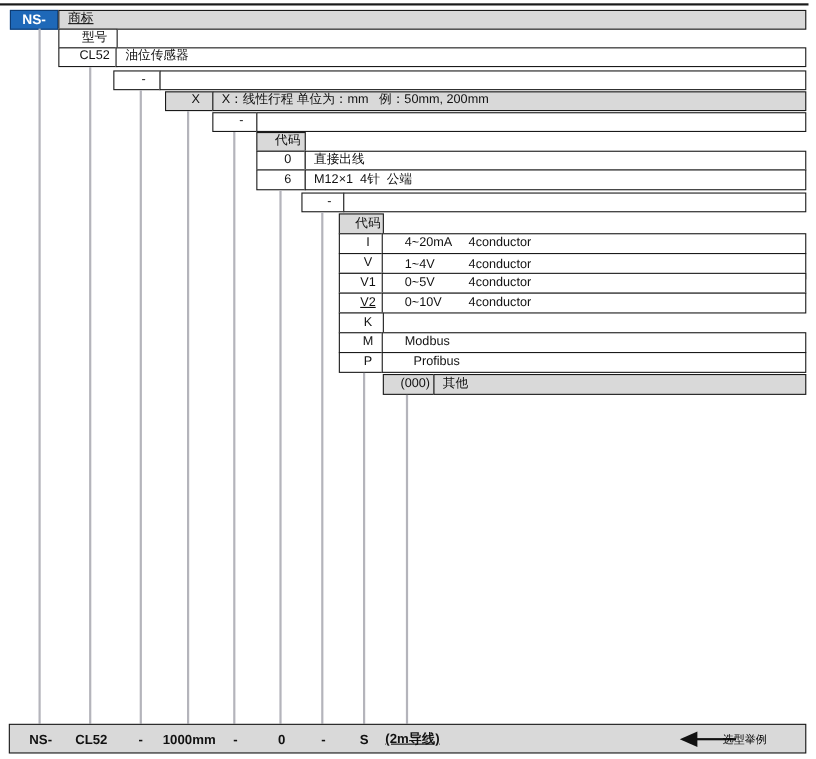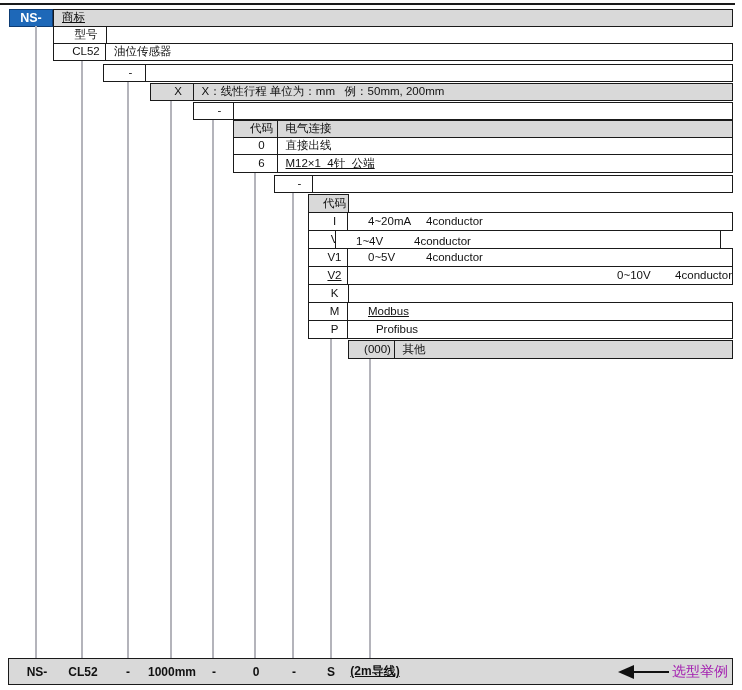--- a/index.html
+++ b/index.html
@@ -16,22 +16,22 @@
   .brand-box{position:absolute;box-sizing:border-box;border:1.5px solid #0d3c74;background:#1e68b8;
         color:#fff;font-weight:bold;font-size:12.5px;display:flex;align-items:center;justify-content:center;}
   .leader{position:absolute;width:2px;background:#b4b4bb;}
   .bar{position:absolute;left:8px;top:658px;width:725px;height:27px;box-sizing:border-box;
        border:1.5px solid #1a1a1a;background:#d9d9d9;}
   .seg{position:absolute;top:0;height:100%;display:flex;align-items:center;font-weight:bold;
        font-size:12px;color:#111;transform:translateX(-50%);white-space:pre;}
   .arrow-line{position:absolute;left:624px;top:11.5px;width:36px;height:2.5px;background:#111;}
   .arrow-head{position:absolute;left:609px;top:5.5px;width:0;height:0;
        border-top:7px solid transparent;border-bottom:7px solid transparent;border-right:16px solid #111;}
-  .example-label{position:absolute;left:663px;top:0;height:100%;display:flex;align-items:center;
-       font-size:14px;color:#a21caf;}
+  .example-label{position:absolute;left:648px;top:0;height:100%;display:flex;align-items:center;
+       font-size:10px;color:#000000;}
 </style>
 </head>
 <body>
 
 <div id="canvas">
 
   <div class="rule" style="left:0;top:3px;width:735px;height:1.5px;"></div>
 
   <div class="brand-box" style="left:9px;top:9px;width:44px;height:18px;">NS-</div>
   <div class="cell gray pl8" style="left:53px;top:9px;width:680px;height:18px;text-decoration:underline;">商标</div>
@@ -43,59 +43,58 @@
   <div class="cell center" style="left:103px;top:64px;width:43px;height:18px;">-</div>
   <div class="cell" style="left:144.5px;top:64px;width:588.5px;height:18px;"></div>
 
   <div class="cell gray center" style="left:150px;top:83px;width:44px;height:18px;">X</div>
   <div class="cell gray pl8" style="left:192.5px;top:83px;width:540.5px;height:18px;">X：线性行程 单位为：mm   例：50mm, 200mm</div>
 
   <div class="cell center" style="left:193px;top:102px;width:41px;height:18px;">-</div>
   <div class="cell" style="left:232.5px;top:102px;width:500.5px;height:18px;"></div>
 
   <div class="cell gray center" style="left:233px;top:120px;width:45px;height:18px;">代码</div>
-  <div class="cell gray pl8" style="left:276.5px;top:120px;width:456.5px;height:18px;">电气连接</div>
   <div class="cell center" style="left:233px;top:137px;width:45px;height:18px;">0</div>
   <div class="cell pl8" style="left:276.5px;top:137px;width:456.5px;height:18px;">直接出线</div>
   <div class="cell center" style="left:233px;top:154px;width:45px;height:19px;">6</div>
-  <div class="cell pl8" style="left:276.5px;top:154px;width:456.5px;height:19px;text-decoration:underline;">M12×1  4针  公端</div>
+  <div class="cell pl8" style="left:276.5px;top:154px;width:456.5px;height:19px;">M12×1  4针  公端</div>
 
   <div class="cell center" style="left:274px;top:175px;width:39px;height:18px;">-</div>
   <div class="cell" style="left:311.5px;top:175px;width:421.5px;height:18px;"></div>
 
   <div class="cell gray center" style="left:308px;top:194px;width:41px;height:19px;">代码</div>
 
   <div class="cell center" style="left:308px;top:212px;width:41px;height:19px;">I</div>
   <div class="cell pl20" style="left:347px;top:212px;width:386px;height:19px;">
     <span class="val">4~20mA</span>
     <span>4conductor</span>
   </div>
 
   <div class="cell center" style="left:308px;top:230px;width:41px;height:19px;">V</div>
-  <div class="cell pl20" style="left:335px;top:230px;width:386px;height:24px;">
+  <div class="cell pl20" style="left:347px;top:230px;width:386px;height:24px;">
     <span class="val">1~4V</span>
     <span>4conductor</span>
   </div>
 
   <div class="cell center" style="left:308px;top:248px;width:41px;height:19px;">V1</div>
   <div class="cell pl20" style="left:347px;top:248px;width:386px;height:19px;">
     <span class="val">0~5V</span>
     <span>4conductor</span>
   </div>
 
   <div class="cell center" style="left:308px;top:266px;width:41px;height:19px;text-decoration:underline;">V2</div>
-  <div class="cell pl20" style="left:347px;top:266px;width:386px;height:19px;justify-content:flex-end;">
+  <div class="cell pl20" style="left:347px;top:266px;width:386px;height:19px;">
     <span class="val">0~10V</span>
     <span>4conductor</span>
   </div>
 
   <div class="cell center" style="left:308px;top:284px;width:41px;height:19px;">K</div>
 
   <div class="cell center" style="left:308px;top:302px;width:41px;height:19px;">M</div>
-  <div class="cell pl20" style="left:347px;top:302px;width:386px;height:19px;text-decoration:underline;">
+  <div class="cell pl20" style="left:347px;top:302px;width:386px;height:19px;">
     <span class="val">Modbus</span>
     <span></span>
   </div>
 
   <div class="cell center" style="left:308px;top:320px;width:41px;height:19px;">P</div>
   <div class="cell pl20" style="left:347px;top:320px;width:386px;height:19px;text-align:center;">
     <span class="val">Profibus</span>
     <span></span>
   </div>
 

